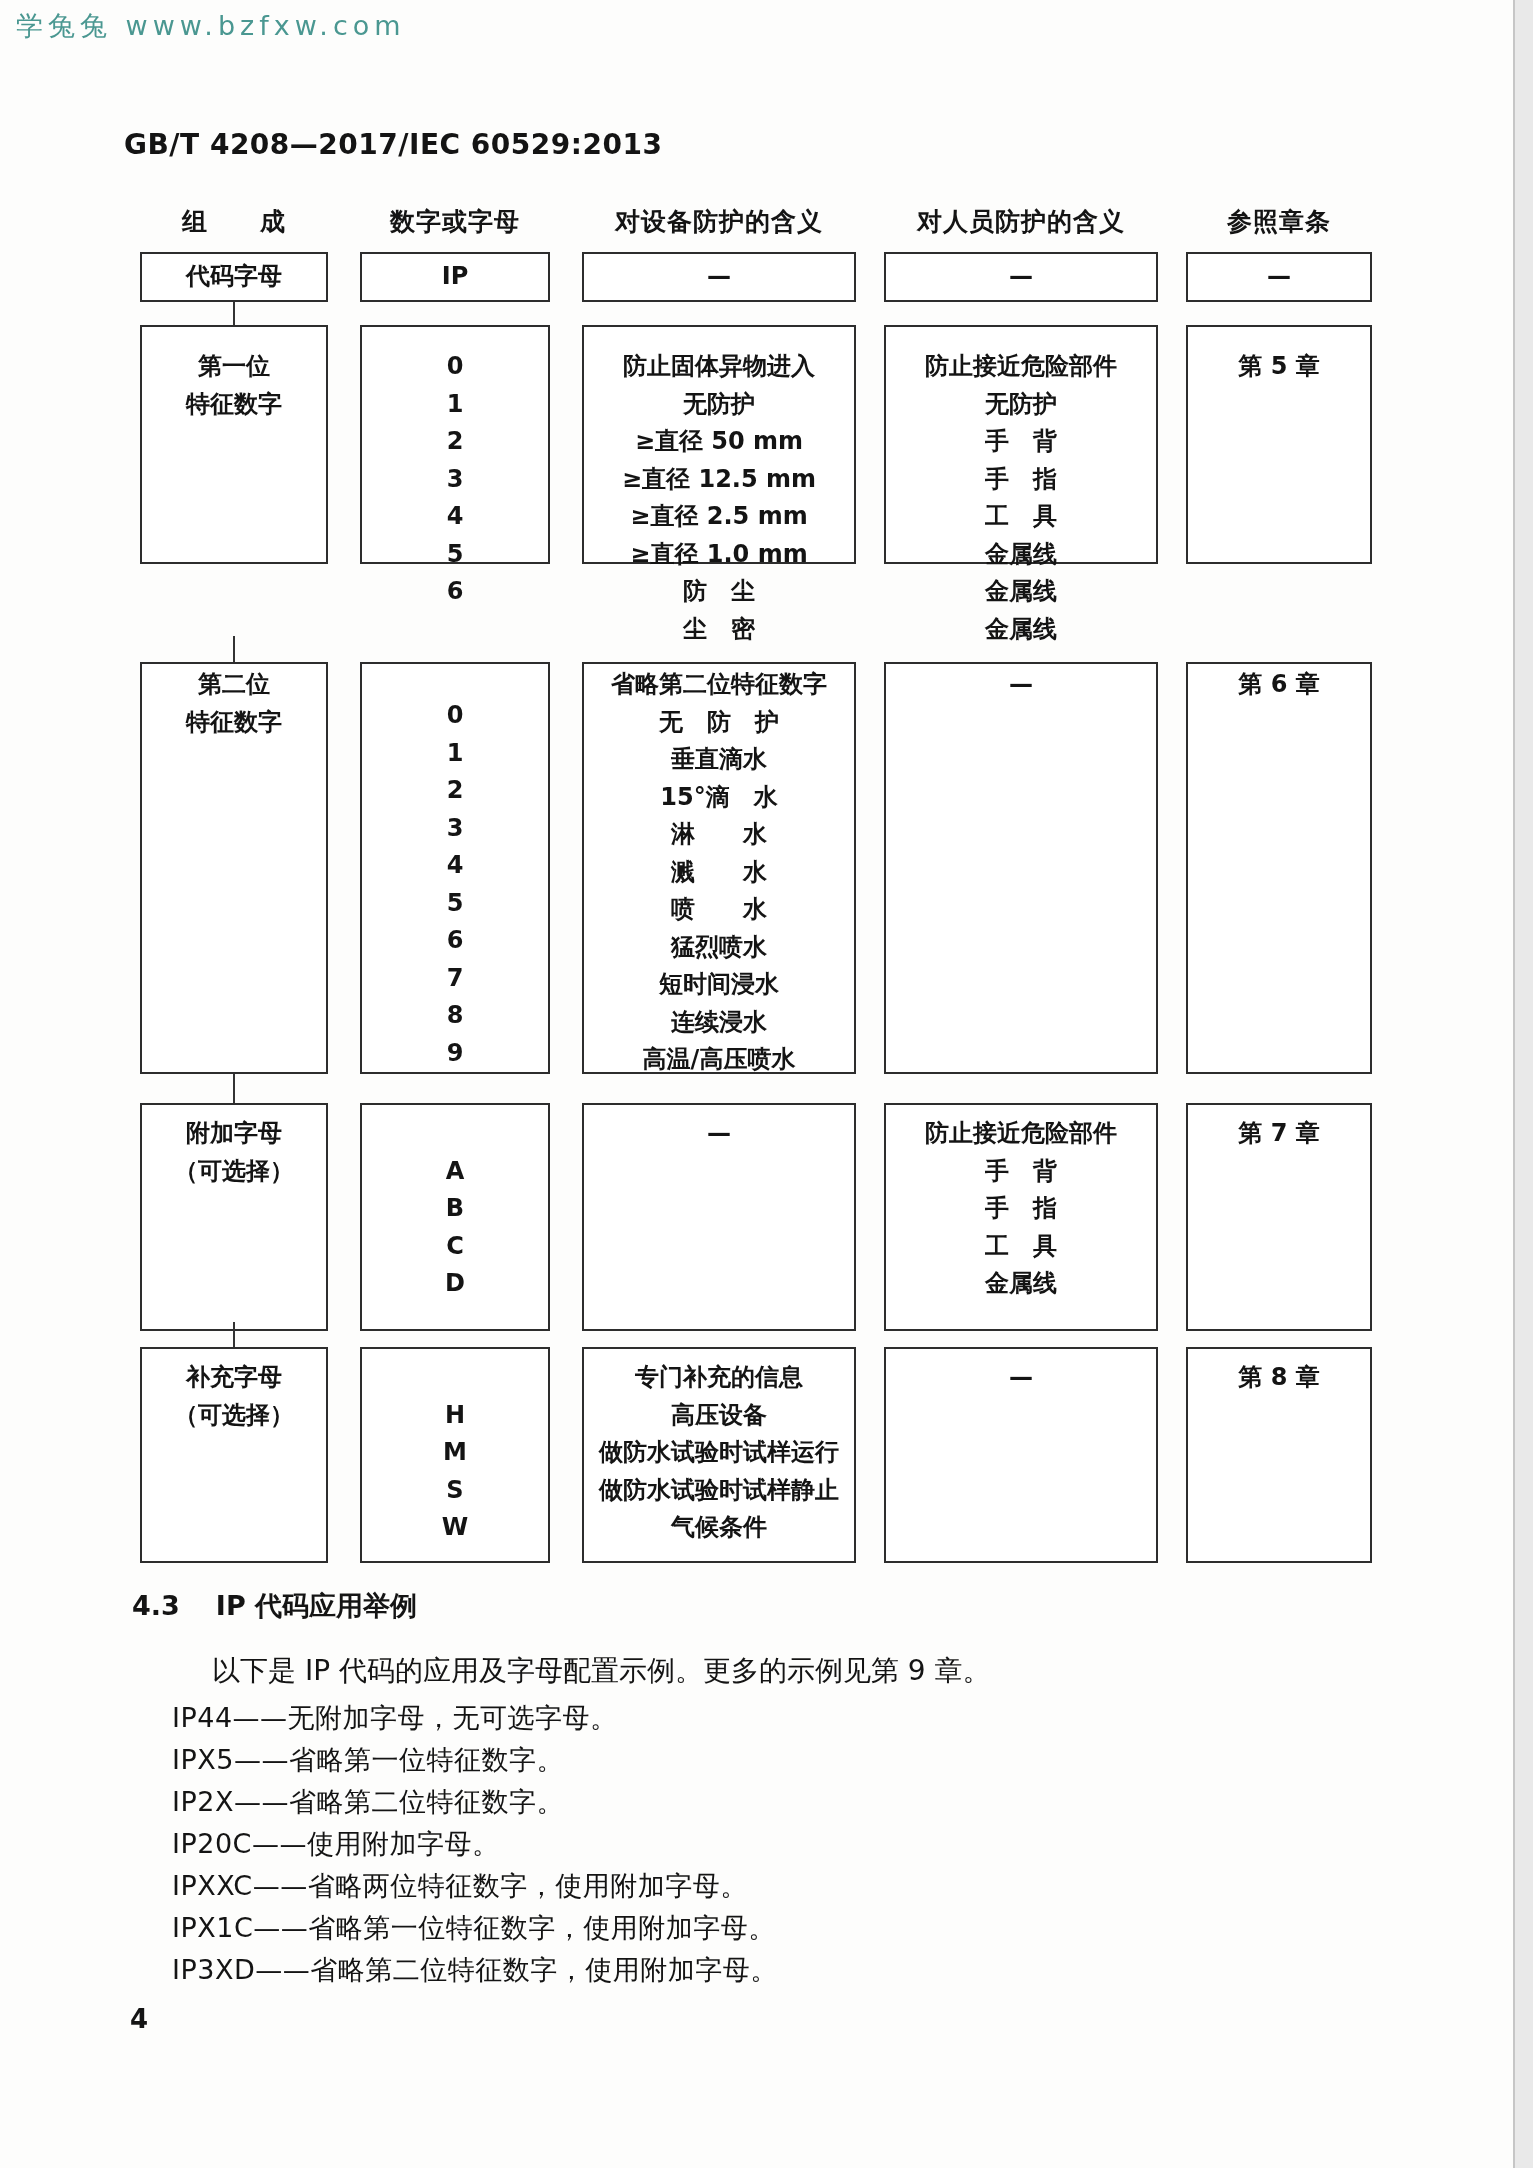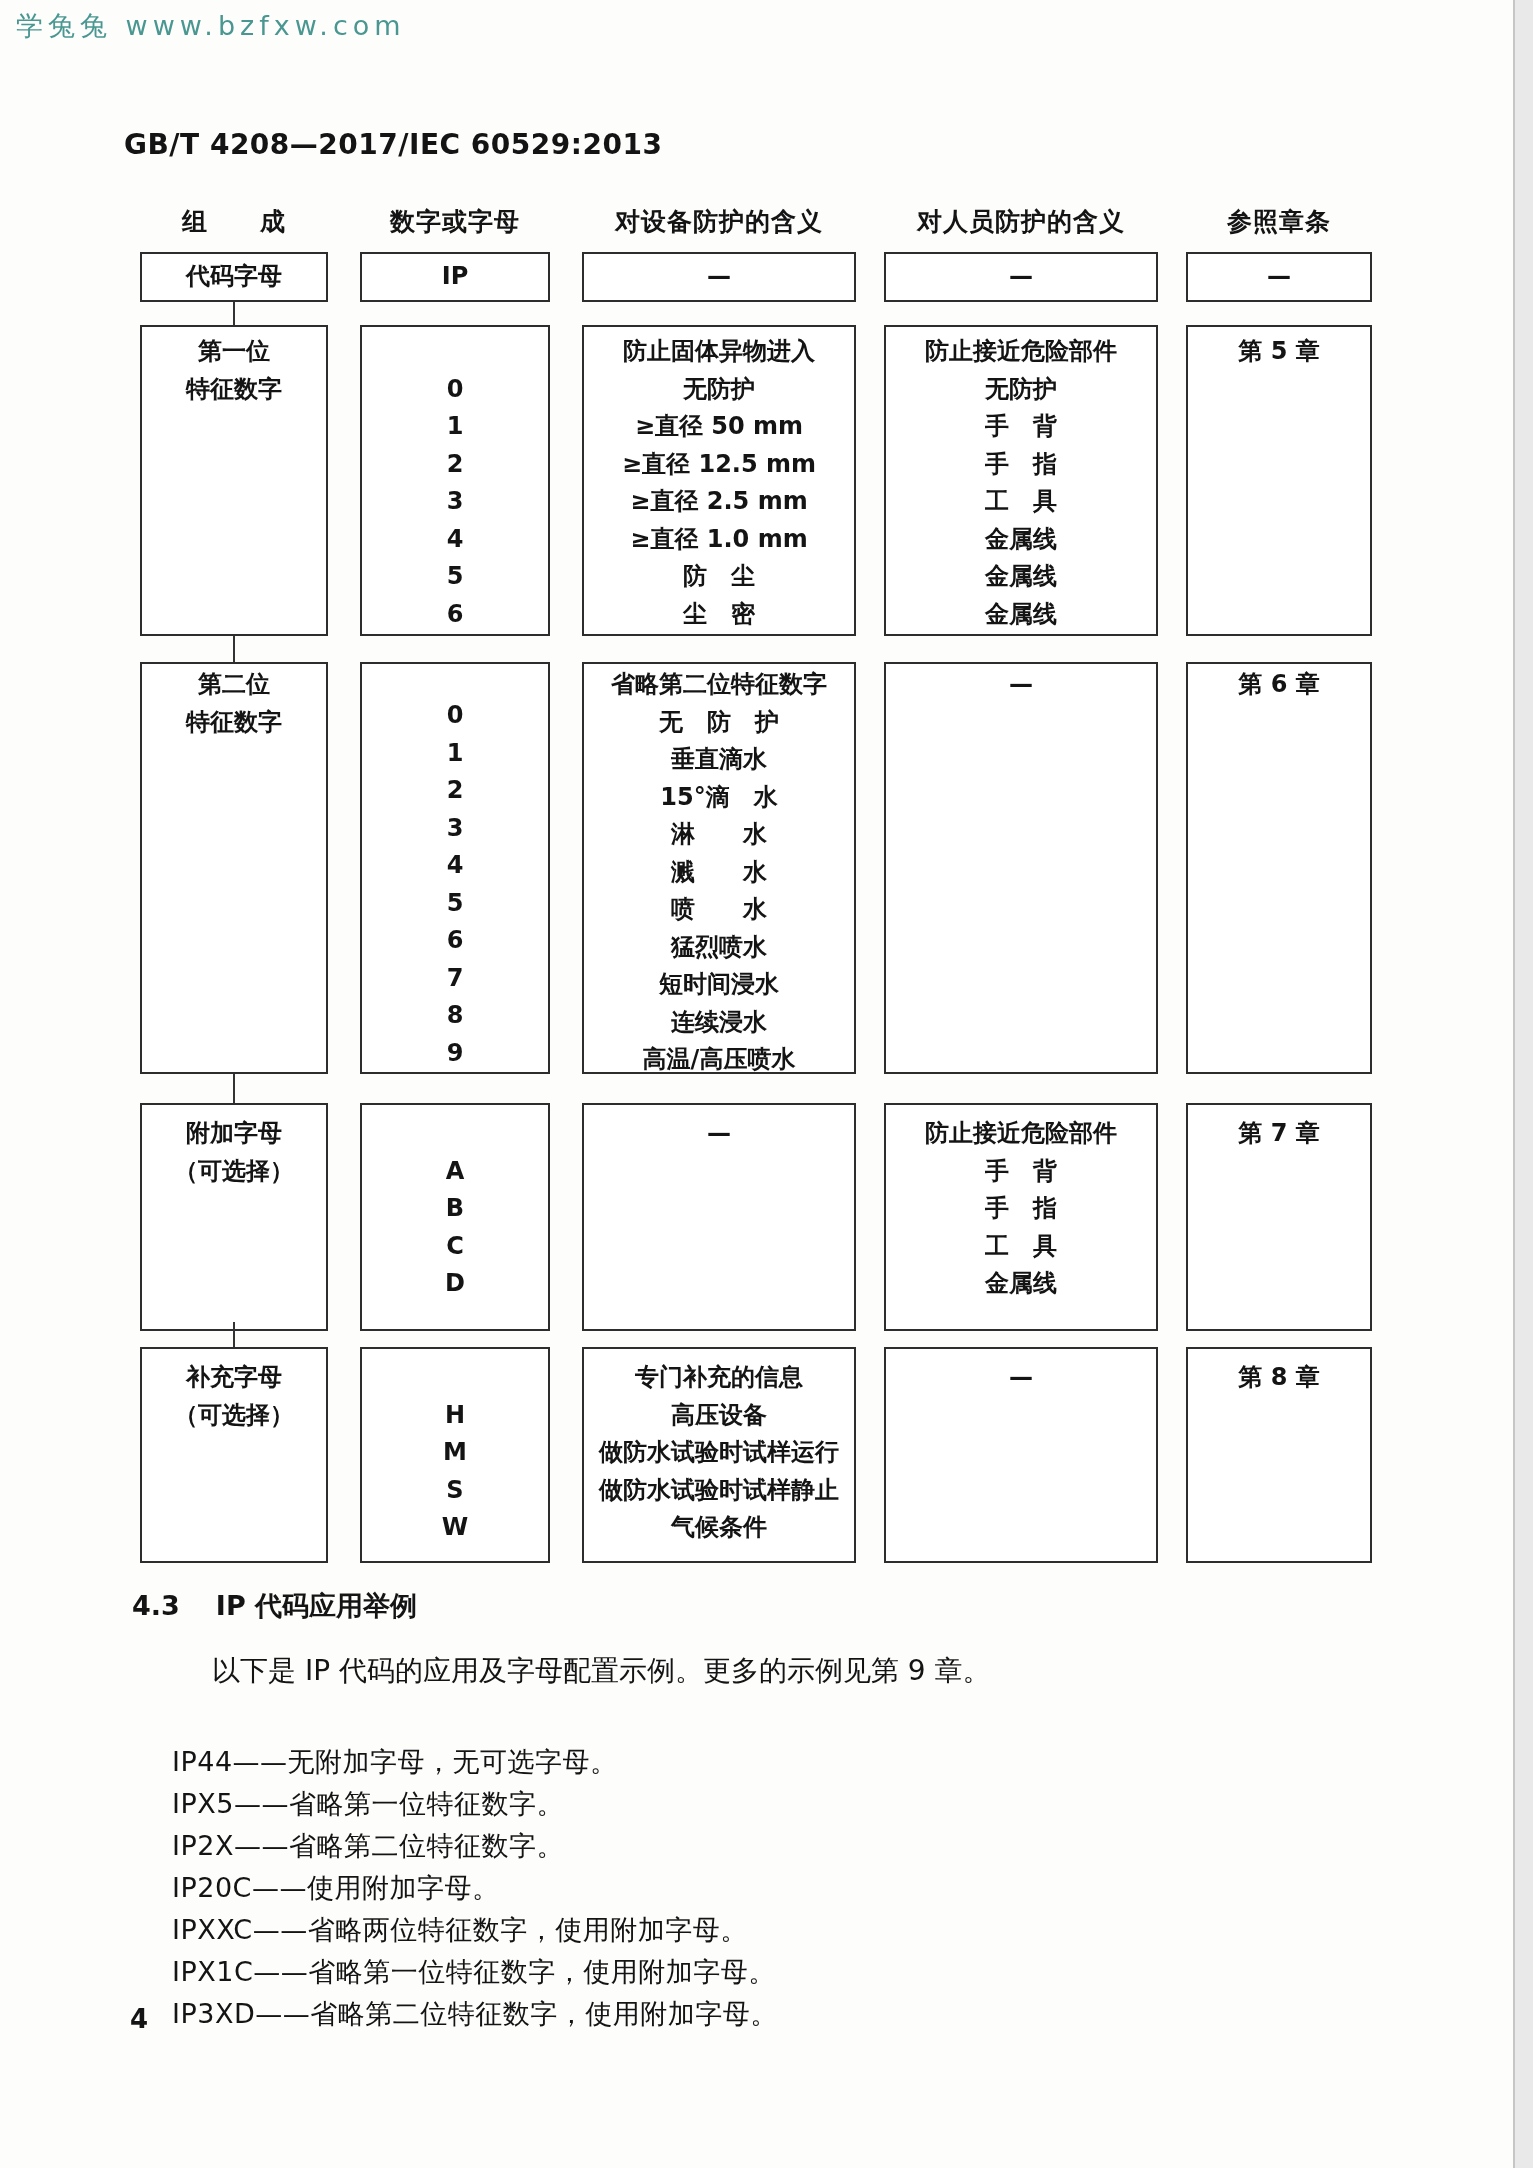--- a/index.html
+++ b/index.html
@@ -8,30 +8,30 @@
   .watermark{position:absolute;left:16px;top:8px;font-size:27px;letter-spacing:5px;
              color:#0f766e;opacity:.75;font-weight:400;}
   .docnum{position:absolute;left:124px;top:128px;font-size:28px;font-weight:700;letter-spacing:.5px;}
   .colhead{position:absolute;top:205px;height:34px;line-height:34px;text-align:center;
            font-size:25px;font-weight:700;letter-spacing:1px;}
   .box{position:absolute;border:2px solid #2d2d2d;background:#fff;box-sizing:border-box;
        display:flex;flex-direction:column;align-items:center;}
   .c1{left:140px;width:188px}.c2{left:360px;width:190px}.c3{left:582px;width:274px}
   .c4{left:884px;width:274px}.c5{left:1186px;width:186px}
   .r1{top:252px;height:50px;justify-content:center}
-  .r2{top:325px;height:311px;padding-top:6px}
+  .r2{top:325px;height:239px;padding-top:21px}
   .r3{top:662px;height:412px;padding-top:2px}
   .r4{top:1103px;height:228px;padding-top:10px}
   .r5{top:1347px;height:216px;padding-top:10px}
   .ln{height:37.5px;line-height:37.5px;font-size:24px;font-weight:600;text-align:center;white-space:pre;}
   .connector{position:absolute;left:233px;width:0;border-left:2px solid #333;}
   .heading{position:absolute;left:132px;top:1588px;font-size:27px;font-weight:700;}
   .heading .num{margin-right:36px;}
   .intro{position:absolute;left:212px;top:1652px;font-size:28px;font-weight:500;}
-  .example{position:absolute;left:172px;font-size:27px;font-weight:500;letter-spacing:.5px;margin-top:44px;}
+  .example{position:absolute;left:172px;font-size:27px;font-weight:500;letter-spacing:.5px;}
   .pagenum{position:absolute;left:130px;top:2004px;font-size:26px;font-weight:600;}
   .scan-edge{position:absolute;top:0;right:0;width:18px;height:100%;
              background:#e9e9e9;border-left:2px solid #c6c6c6;}
 </style>
 </head>
 <body>
 
 <div class="page">
 
   <div class="watermark">学兔兔 www.bzfxw.com</div>

